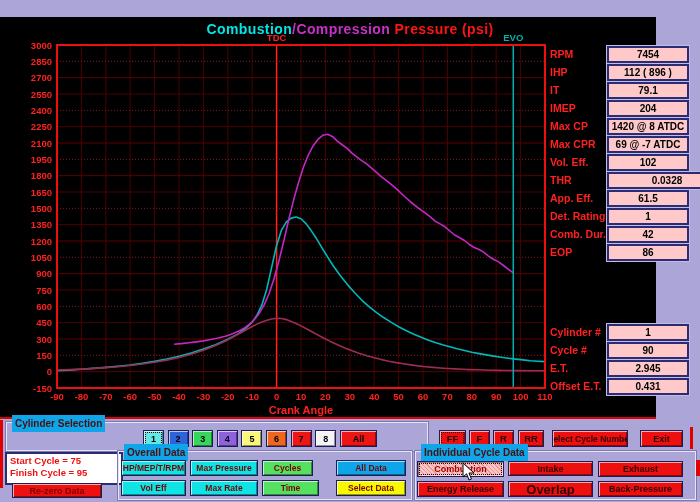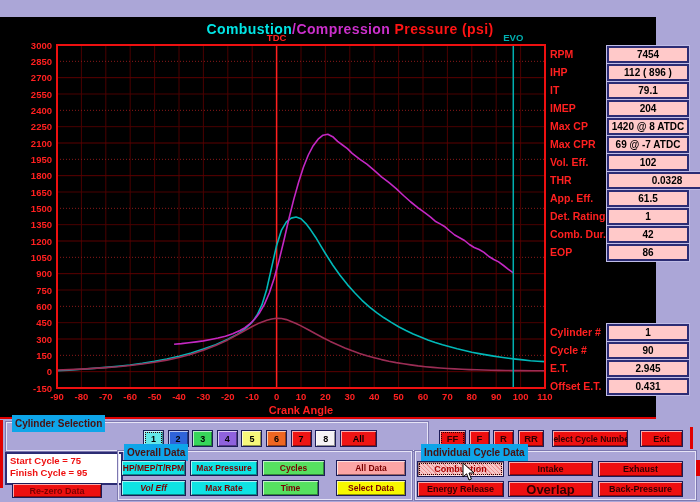--- a/index.html
+++ b/index.html
@@ -208,23 +208,23 @@
     <div>Finish Cycle = 95</div>
   </div>
   <div class="btn btn-red" style="left:12px;top:483px;width:90px;height:15px;font-size:9px;color:#7a0000;">Re-zero Data</div>
 
   <div class="groupbox" style="left:117px;top:450px;width:294px;height:49px;">
     <span class="gb-label">Overall Data</span>
   </div>
   <div id="overall-buttons">
       <div class="btn" style="left: 121px; top: 460px; width: 65px; height: 16px; background: rgb(15, 227, 227); font-size: 8.5px; color: rgb(122, 0, 0);">HP/MEP/T/RPM</div>
       <div class="btn" style="left: 190px; top: 460px; width: 68px; height: 16px; background: rgb(15, 227, 227); font-size: 8.5px; color: rgb(122, 0, 0);">Max Pressure</div>
-      <div class="btn" style="left: 262px; top: 460px; width: 63px; height: 16px; background: rgb(86, 224, 96); font-size: 8.5px; color: rgb(122, 0, 0);">Cycles</div>
-      <div class="btn" style="left: 336px; top: 460px; width: 70px; height: 16px; background: #fca5a5; font-size: 8.5px; color: rgb(122, 0, 0);">All Data</div>
-      <div class="btn" style="left: 121px; top: 480px; width: 65px; height: 16px; background: rgb(15, 227, 227); font-size: 8.5px; color: rgb(122, 0, 0); font-style: italic;">Vol Eff</div>
+      <div class="btn" style="left: 262px; top: 460px; width: 51px; height: 16px; background: rgb(86, 224, 96); font-size: 8.5px; color: rgb(122, 0, 0);">Cycles</div>
+      <div class="btn" style="left: 336px; top: 460px; width: 70px; height: 16px; background: #0ea5e9; font-size: 8.5px; color: rgb(122, 0, 0);">All Data</div>
+      <div class="btn" style="left: 121px; top: 480px; width: 65px; height: 16px; background: rgb(15, 227, 227); font-size: 8.5px; color: rgb(122, 0, 0);">Vol Eff</div>
       <div class="btn" style="left: 190px; top: 480px; width: 68px; height: 16px; background: rgb(15, 227, 227); font-size: 8.5px; color: rgb(122, 0, 0);">Max Rate</div>
       <div class="btn" style="left: 262px; top: 480px; width: 57px; height: 16px; background: rgb(86, 224, 96); font-size: 8.5px; color: rgb(122, 0, 0);">Time</div>
       <div class="btn" style="left: 336px; top: 480px; width: 70px; height: 16px; background: rgb(248, 248, 0); font-size: 8.5px; color: rgb(122, 0, 0);">Select Data</div>
     </div>
 
   <div class="groupbox" style="left:414px;top:450px;width:281px;height:49px;">
     <span class="gb-label">Individual Cycle Data</span>
   </div>
   <div id="individual-buttons">
       <div class="btn btn-red pressed focused" style="left: 417px; top: 461px; width: 87px; height: 16px; font-size: 9px;">Combustion</div>

